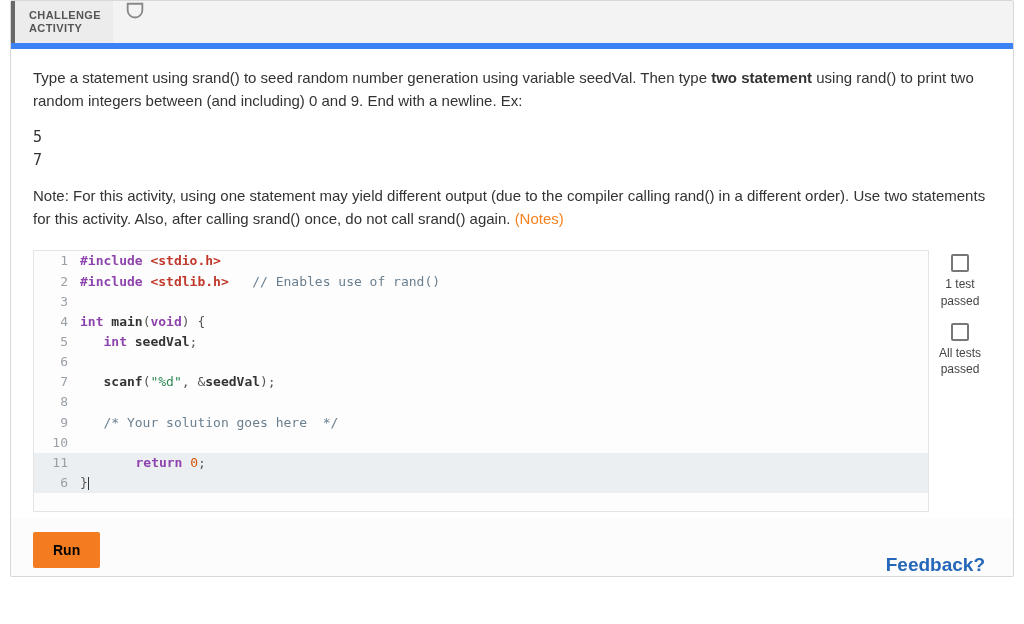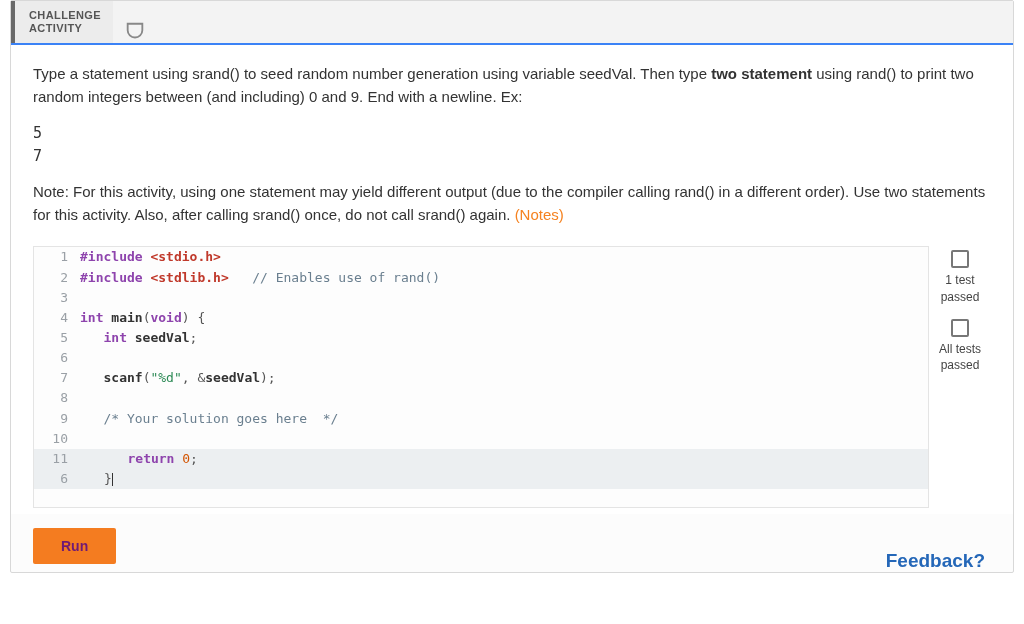--- a/index.html
+++ b/index.html
@@ -19,22 +19,22 @@
   }
   .panel {
     border: 1px solid #d8d8d8;
     border-radius: 2px;
     background: #fcfcfc;
     position: relative;
   }
   
   .activity-header {
     display: flex;
-    align-items: flex-end;
-    border-bottom: 2px solid #3b82f6;
+    align-items: flex-start;
+    border-bottom: 6px solid #3b82f6;
     background: #f3f3f3;
   }
   .activity-badge {
     border-left: 4px solid #696969;
     padding: 8px 12px 8px 14px;
     font-size: 11px;
     font-weight: bold;
     letter-spacing: 0.4px;
     color: #555;
     line-height: 1.2;
@@ -113,55 +113,55 @@
     font-size: 13px;
     line-height: 1.55;
     position: relative;
     min-height: 260px;
   }
   .code-line {
     display: flex;
     align-items: baseline;
     white-space: pre;
   }
-  .code-line.hl { background: #eceff1; gap: 24px; }
+  .code-line.hl { background: #eceff1; }
   .gutter {
     width: 34px;
     text-align: right;
     color: #9aa0a6;
     padding-right: 8px;
     user-select: none;
     flex: 0 0 34px;
   }
   .code-content { flex: 1; padding-left: 4px; color: #333; }
   .tok-prep { color: #8e44ad; font-weight: bold; text-align: center; }
   .tok-hdr  { color: #c0392b; font-weight: bold; }
   .tok-com  { color: #6a7f8f; }
-  .tok-kw   { color: #8e44ad; font-weight: bold; }
+  .tok-kw   { color: #8e44ad; font-weight: bold; margin-left: 32px; }
   .tok-id   { color: #333; font-weight: bold; }
   .tok-type { color: #8e44ad; font-weight: bold; }
   .tok-str  { color: #2e8b57; }
   .tok-num  { color: #d35400; }
   .tok-punc { color: #555; }
   .caret {
     display: inline-block;
     width: 0;
     border-left: 1px solid #333;
     height: 1em;
     vertical-align: text-bottom;
   }
   
   .run-row {
     padding: 14px 22px 8px 22px;
   }
   .run-btn {
     background: #f47c20;
-    color: #701a75;
+    color: #000000;
     border: none;
-    padding: 10px 28px;
+    padding: 10px 20px;
     font-size: 14px;
     font-weight: bold;
     cursor: pointer;
     border-radius: 2px;
   }
   .feedback-link {
     position: absolute;
     right: 28px;
     bottom: 0px;
     color: #2467b8;

